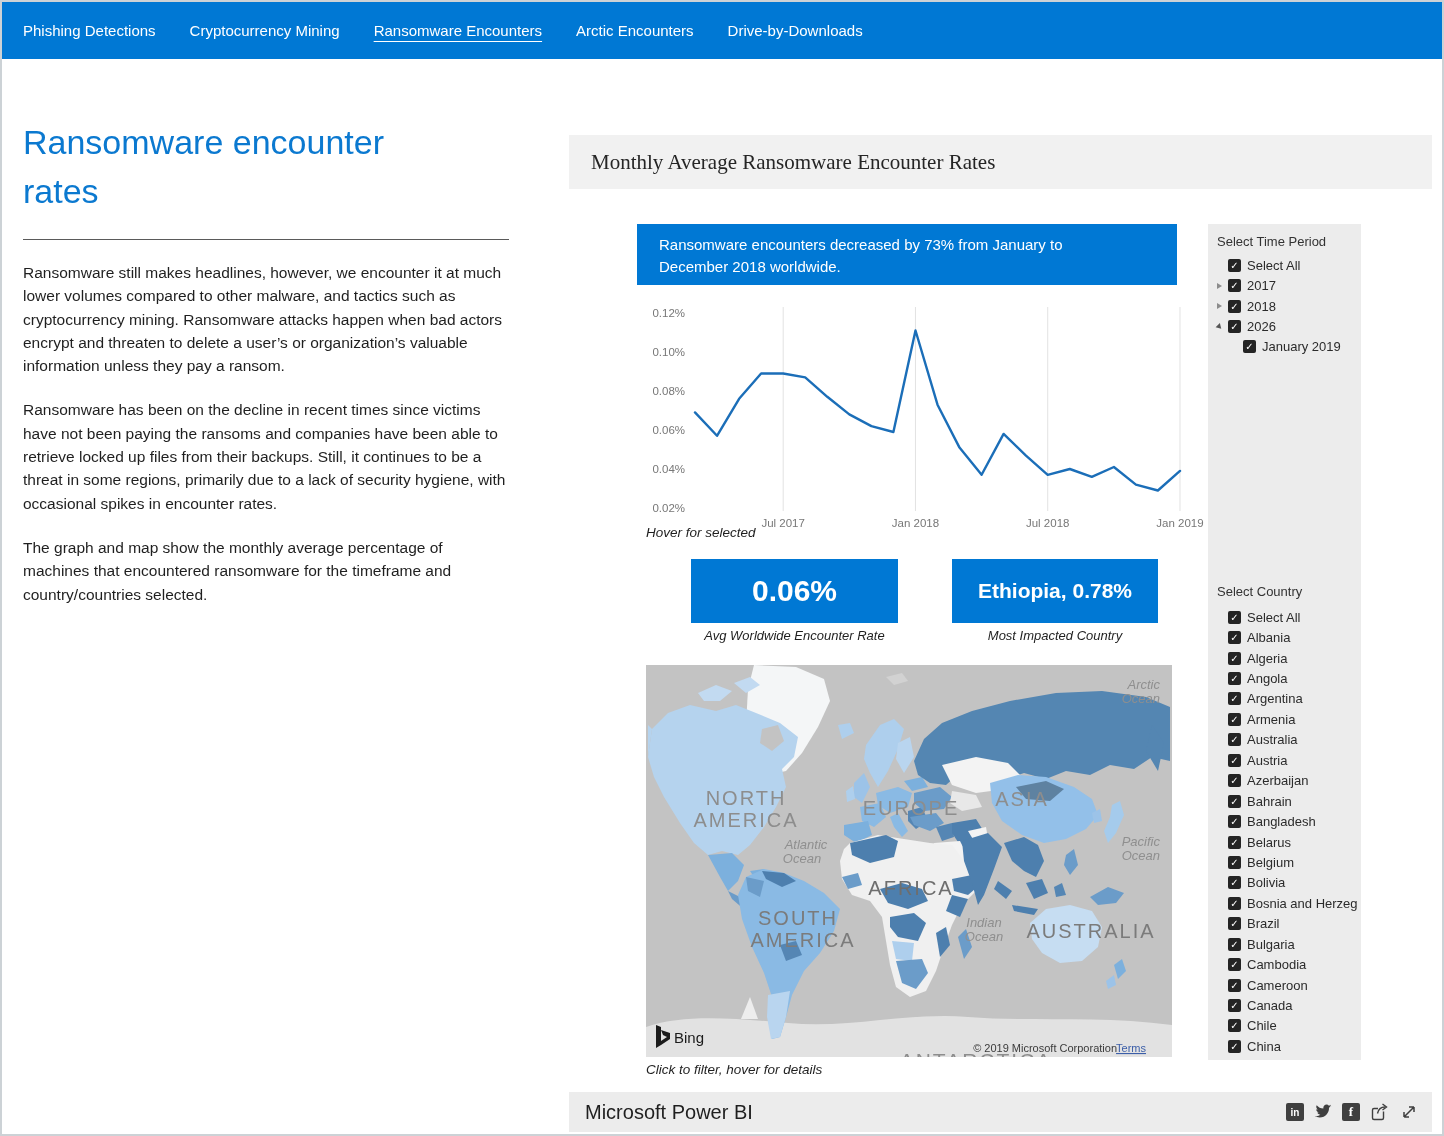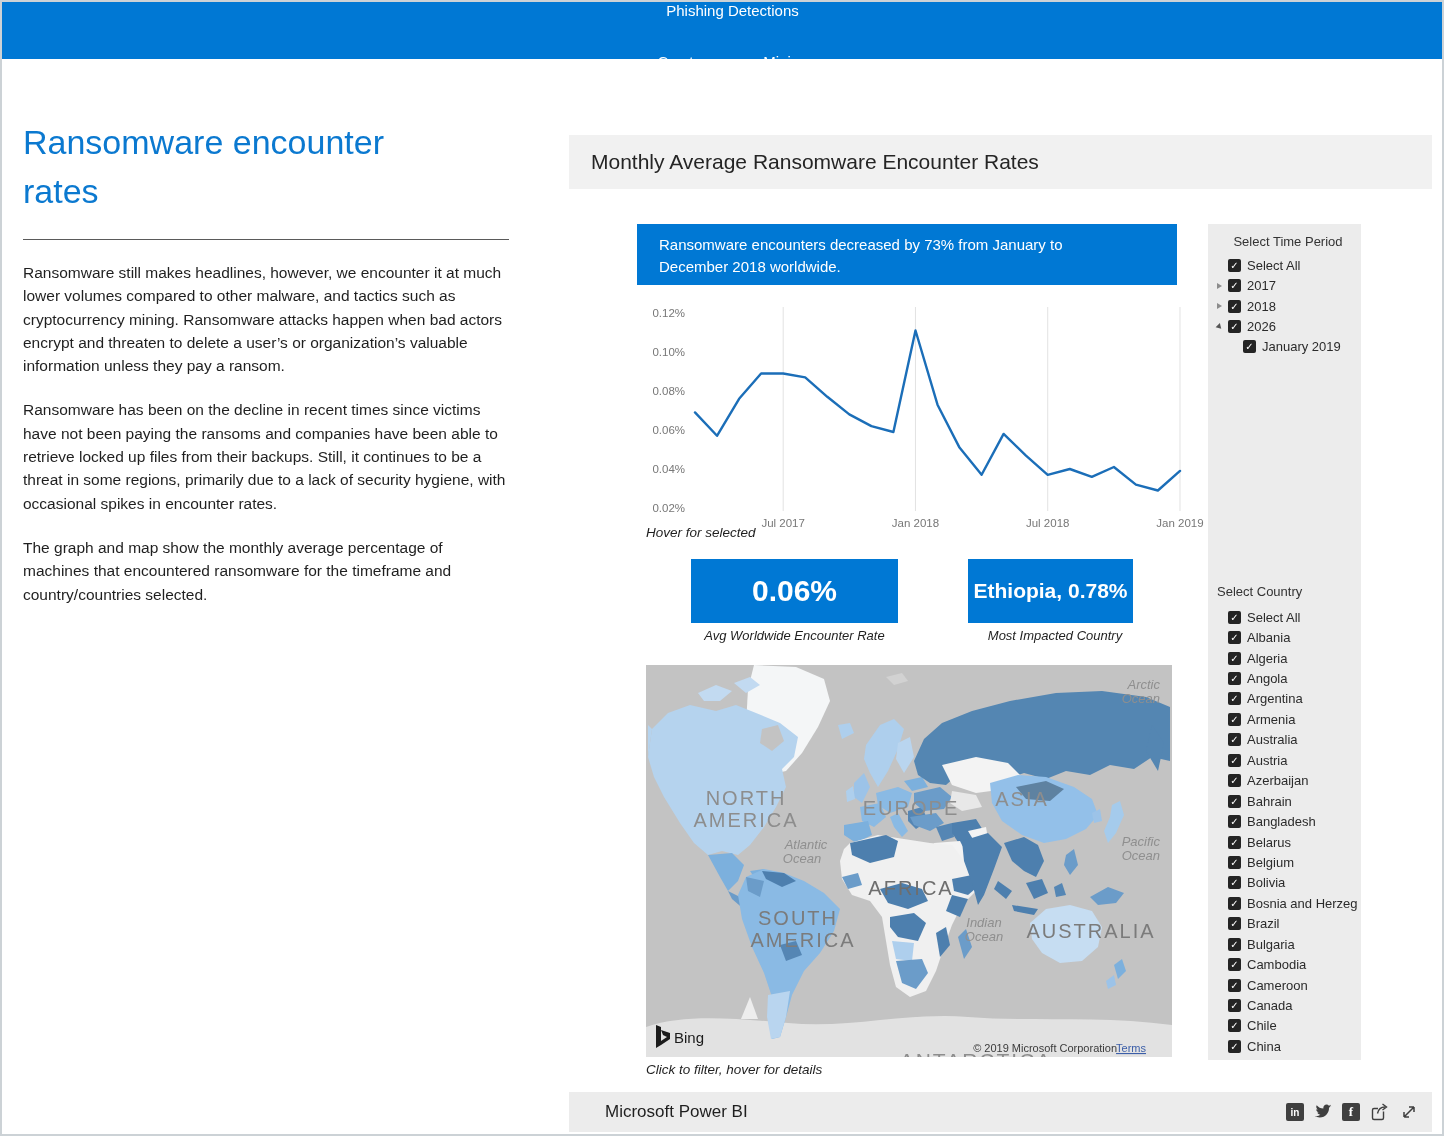--- a/index.html
+++ b/index.html
@@ -1,39 +1,39 @@
 <!DOCTYPE html>
 <html><head>
 <meta charset="utf-8">
 <style>
   html,body{margin:0;padding:0;background:#e8eaec;}
   .page{position:relative;width:1440px;height:1132px;background:#ffffff;border:2px solid #ccd2d6;
         font-family:"Liberation Sans","DejaVu Sans",sans-serif;overflow:hidden;}
   
   .topnav{position:absolute;left:0;top:0;width:100%;height:57px;background:#0078d4;
-          display:flex;align-items:center;padding-left:21px;gap:34px;box-sizing:border-box;flex-direction:column;}
+          display:flex;align-items:center;padding-left:21px;gap:34px;box-sizing:border-box;}
   .topnav .tab{color:#ffffff;font-size:15px;white-space:nowrap;cursor:pointer;}
   .topnav .tab.active{text-decoration:underline;text-underline-offset:5px;}
   
   .article{position:absolute;left:21px;top:116px;width:486px;}
   .article h1{margin:0;width:440px;font-size:34px;line-height:49px;font-weight:400;color:#0b79d0;}
   .article hr{border:none;border-top:1px solid #5a5a5a;margin:23px 0 0 0;}
   .article p{margin:21px 0 0 0;font-size:15.5px;line-height:23.3px;color:#1f1f1f;}
   
   .report{position:absolute;left:567px;top:133px;width:863px;height:997px;background:#ffffff;}
   .report-titlebar{position:absolute;left:0;top:0;width:100%;height:54px;background:#f1f1f1;
-                   display:flex;align-items:center;}
+                   display:flex;align-items:center;font-family:Liberation Serif, serif;}
   .report-titlebar span{margin-left:22px;font-size:21px;color:#252525;font-weight:400;}
   .banner{position:absolute;left:68px;top:89px;width:540px;height:61px;background:#0078d4;
           color:#ffffff;font-size:15px;line-height:22px;box-sizing:border-box;
           padding:10px 55px 0 22px;}
   
   .slicer-panel{position:absolute;left:639px;top:89px;width:153px;height:836px;background:#ececec;}
   .slicer-header{font-size:13px;color:#333333;}
-  .time-block{position:absolute;top:10px;left:9px;right:2px;text-align:center;}
+  .time-block{position:absolute;top:10px;left:9px;right:2px;}
   .time-rows{margin-top:6px;}
   .country-block{position:absolute;top:360px;left:9px;right:2px;}
   .country-rows{margin-top:8px;}
   .srow{height:20.45px;display:flex;align-items:center;font-size:13px;color:#2b2b2b;cursor:pointer;}
   .expcol{width:11px;display:inline-flex;justify-content:flex-start;}
   .tri-c{width:0;height:0;border-top:3.5px solid transparent;border-bottom:3.5px solid transparent;
          border-left:5px solid #8c8c8c;}
   .tri-e{width:0;height:0;border-top:3.5px solid transparent;border-bottom:3.5px solid transparent;
          border-left:5px solid #555555;transform:rotate(45deg);}
   .cb{width:13px;height:13px;background:#242424;border-radius:2px;color:#ffffff;
@@ -42,30 +42,30 @@
   .indent1{margin-left:15px;}
   
   #chart-svg{position:absolute;left:72px;top:170px;overflow:visible;}
   .hint{position:absolute;font-size:13.5px;font-style:italic;color:#1f1f1f;}
   .hover-hint{left:77px;top:390px;}
   .map-hint{left:77px;top:927px;}
   
   .kpi{position:absolute;top:424px;height:64px;background:#0078d4;color:#ffffff;
        display:flex;align-items:center;justify-content:center;}
   .kpi1{left:122px;width:207px;font-size:30px;font-weight:bold;}
-  .kpi2{left:383px;width:165px;font-size:21px;font-weight:bold;margin-left:16px;}
+  .kpi2{left:383px;width:206px;font-size:21px;font-weight:bold;}
   .kpi-label{position:absolute;top:493px;font-size:13px;font-style:italic;color:#1f1f1f;text-align:center;}
   .l1{left:122px;width:207px;}
   .l2{left:383px;width:206px;}
   
   .mapwrap{position:absolute;left:77px;top:530px;width:526px;height:392px;}
   
   .footer-bar{position:absolute;left:0;top:957px;width:100%;height:40px;background:#ececec;
               display:flex;align-items:center;box-sizing:border-box;padding:0 14px 0 16px;}
-  .brand{font-size:17px;color:#1f1f1f;flex:1;margin-left:20px;}
+  .brand{font-size:20px;color:#1f1f1f;flex:1;}
   .footer-icons{display:flex;align-items:center;gap:10px;}
   .sq-icon{width:18px;height:18px;background:#3f3f3f;border-radius:2px;color:#ffffff;
            display:inline-flex;align-items:center;justify-content:center;cursor:pointer;}
   .sq-icon.in{font-size:10px;font-weight:bold;}
   .sq-icon.fb{font-size:13px;font-weight:bold;font-family:"Liberation Serif",serif;}
   .line-icon{cursor:pointer;display:inline-flex;}
 </style>
 </head>
 <body>
 

